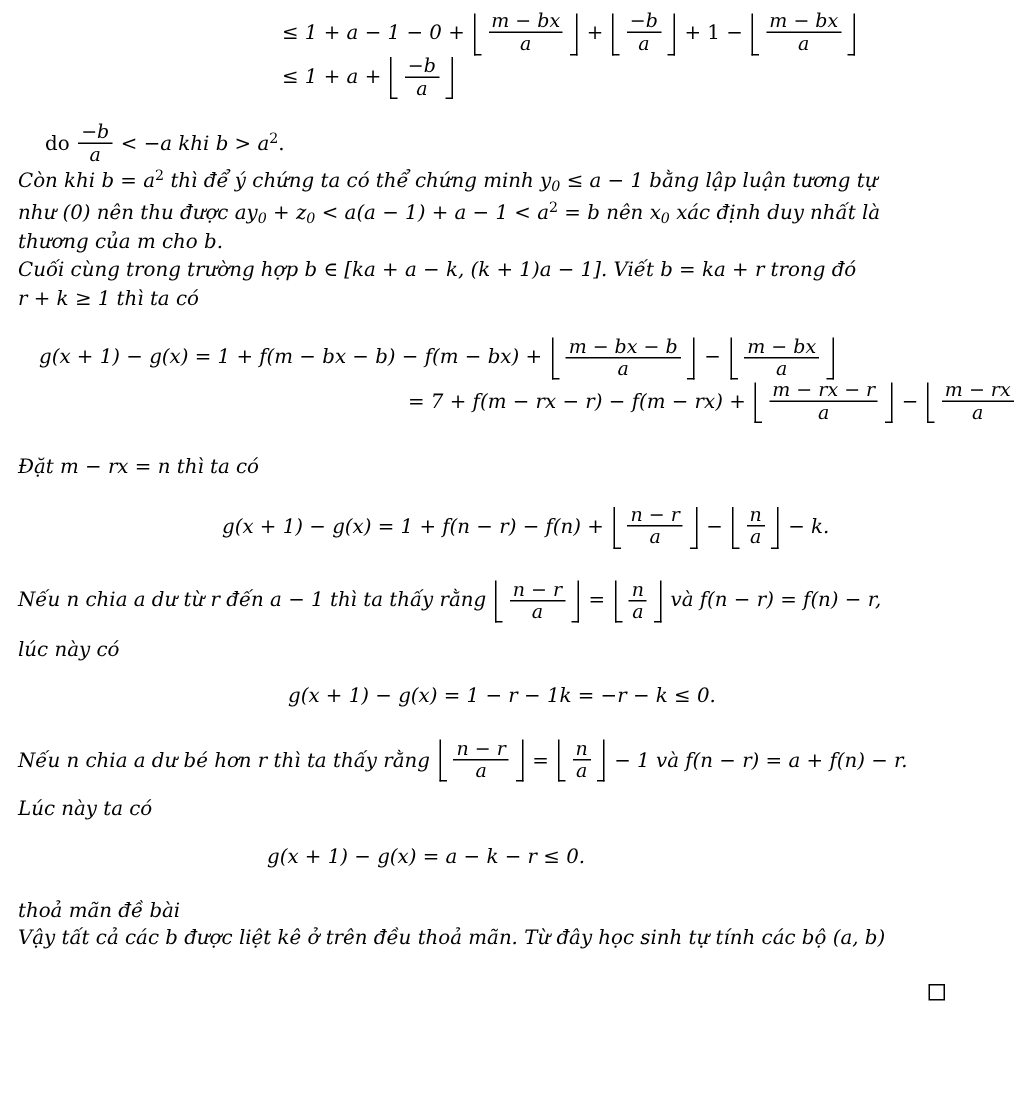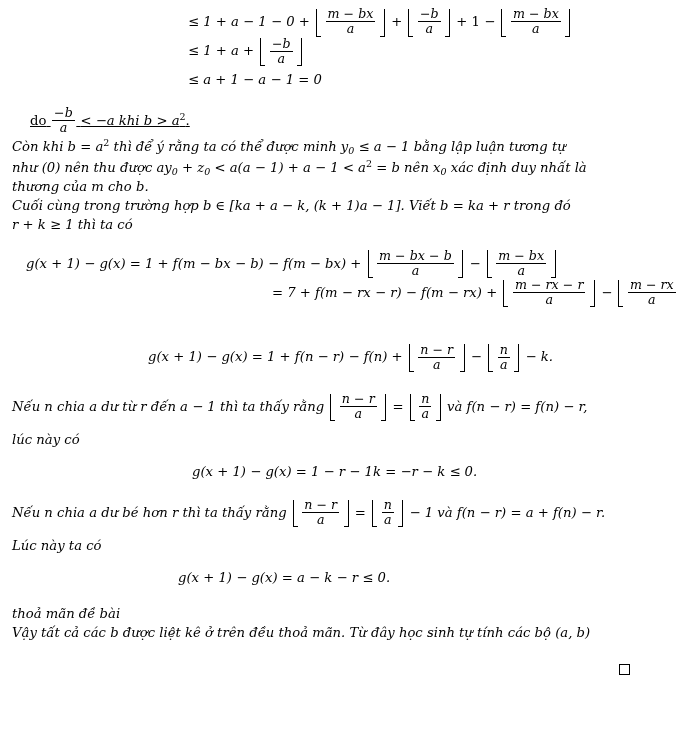--- a/index.html
+++ b/index.html
@@ -96,21 +96,21 @@
     white-space: nowrap;
   }
   .qed {
     width: 9px;
     height: 9px;
     border: 1px solid #000;
     display: inline-block;
   }
   .content { padding: 8px 12px 0 12px; }
   .ind-1 { padding-left: 176px; }
-  .ind-5 { padding-left: 18px; text-decoration: underline; }
+  .ind-5 { padding-left: 18px; }
   .eq-blk { padding-left: 14px; }
   .eq-blk2 { padding-left: 246px; }
   .eq-blk3 { padding-left: 136px; }
   .eq-blk4 { padding-left: 180px; }
   .eq-blk5 { padding-left: 166px; }
   .gap-sm { height: 9px; }
   .gap-md { height: 15px; }
   .gap-lg { height: 20px; }
   .qed-wrap { text-align: right; padding-right: 38px; margin-top: 20px; }
 </style>
@@ -129,37 +129,34 @@
       <span class="floor-box"><span class="bl"></span><span class="floor-inner"><span class="frac"><span class="num mi">−b</span><span class="den mi">a</span></span></span><span class="br"></span></span>
       <span class="math">+ 1 −</span>
       <span class="floor-box"><span class="bl"></span><span class="floor-inner"><span class="frac"><span class="num mi">m − bx</span><span class="den mi">a</span></span></span><span class="br"></span></span>
     </div>
 
     <div class="row">
       <span class="math mi">≤ 1 + a +</span>
       <span class="floor-box"><span class="bl"></span><span class="floor-inner"><span class="frac"><span class="num mi">−b</span><span class="den mi">a</span></span></span><span class="br"></span></span>
     </div>
 
-    <div class="row">
-      <span class="math mi">≤ a + 1 − a − 1 = 0</span>
-    </div>
   </div>
 
   <div class="gap-md"></div>
 
   <div class="para ind-5">
     <span>do</span>
     <span class="frac"><span class="num mi">−b</span><span class="den mi">a</span></span>
     <span class="mi">&lt; −a khi b &gt; a</span><span class="sup">2</span><span>.</span>
   </div>
 
   <div class="para">
     <div class="row">
       <span class="mi">Còn khi b = a</span><span class="sup">2</span>
-      <span class="mi">thì để ý rằng ta có thể được minh y</span><span class="sub">0</span>
+      <span class="mi">thì để ý chứng ta có thể chứng minh y</span><span class="sub">0</span>
       <span class="mi">≤ a − 1 bằng lập luận tương tự</span>
     </div>
     <div class="row">
       <span class="mi">như (0) nên thu được ay</span><span class="sub">0</span>
       <span class="mi">+ z</span><span class="sub">0</span>
       <span class="mi">&lt; a(a − 1) + a − 1 &lt; a</span><span class="sup">2</span>
       <span class="mi">= b nên x</span><span class="sub">0</span>
       <span class="mi">xác định duy nhất là</span>
     </div>
     <div class="row">
@@ -190,20 +187,23 @@
       <span class="math mi">= 7 + f(m − rx − r) − f(m − rx) +</span>
       <span class="floor-box"><span class="bl"></span><span class="floor-inner"><span class="frac"><span class="num mi">m − rx − r</span><span class="den mi">a</span></span></span><span class="br"></span></span>
       <span class="math">−</span>
       <span class="floor-box"><span class="bl"></span><span class="floor-inner"><span class="frac"><span class="num mi">m − rx</span><span class="den mi">a</span></span></span><span class="br"></span></span>
       
     </div>
   </div>
 
   <div class="gap-lg"></div>
 
+  <div class="para">
+    <span class="mi">Đặt m − rx = n thì ta có</span>
+  </div>
 
   <div class="gap-md"></div>
 
   <div class="block-eq eq-blk3">
     <div class="row">
       <span class="math mi">g(x + 1) − g(x) = 1 + f(n − r) − f(n) +</span>
       <span class="floor-box"><span class="bl"></span><span class="floor-inner"><span class="frac"><span class="num mi">n − r</span><span class="den mi">a</span></span></span><span class="br"></span></span>
       <span class="math">−</span>
       <span class="floor-box"><span class="bl"></span><span class="floor-inner"><span class="frac"><span class="num mi">n</span><span class="den mi">a</span></span></span><span class="br"></span></span>
       <span class="math mi">− k.</span>

